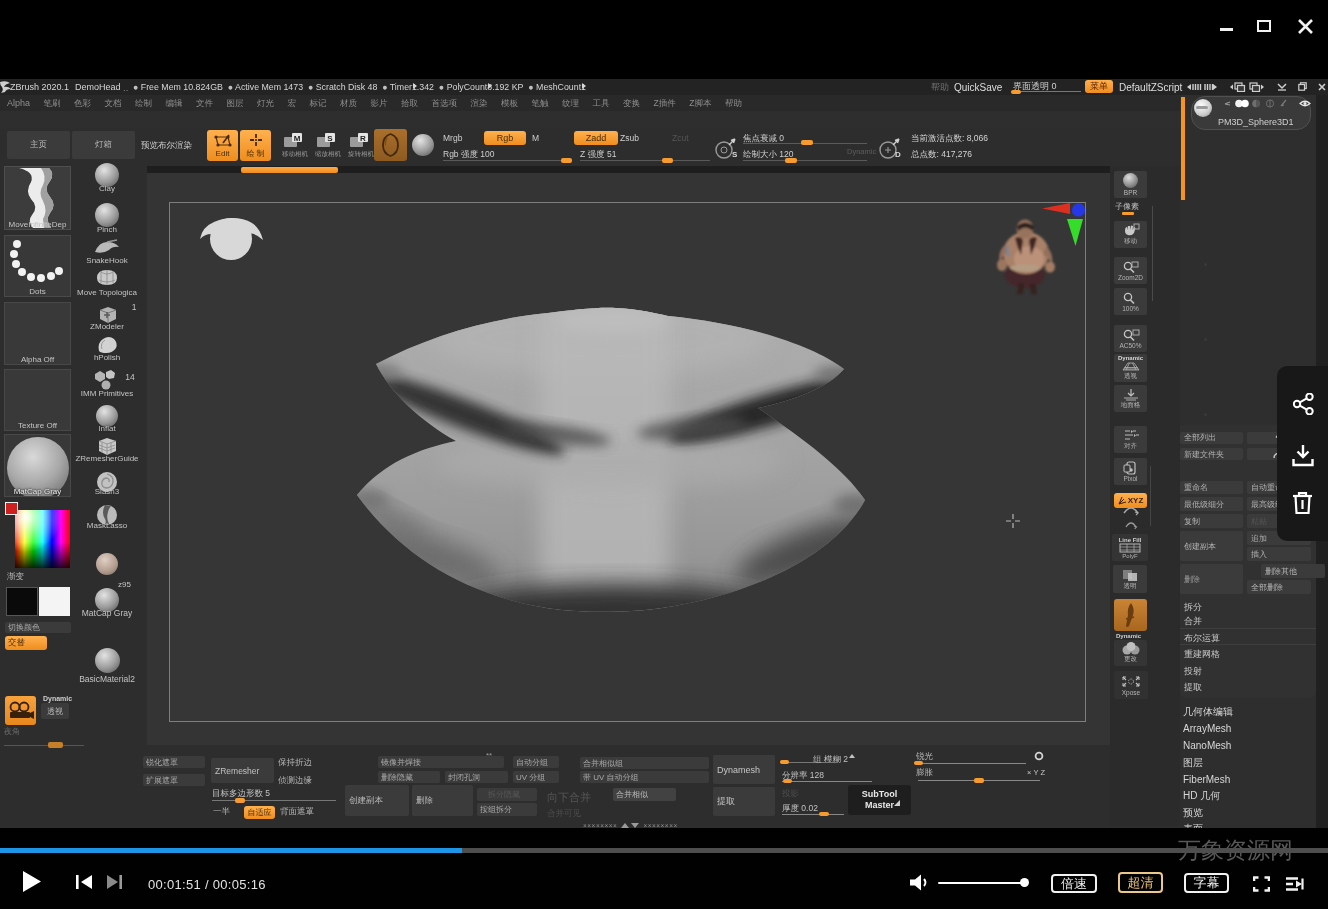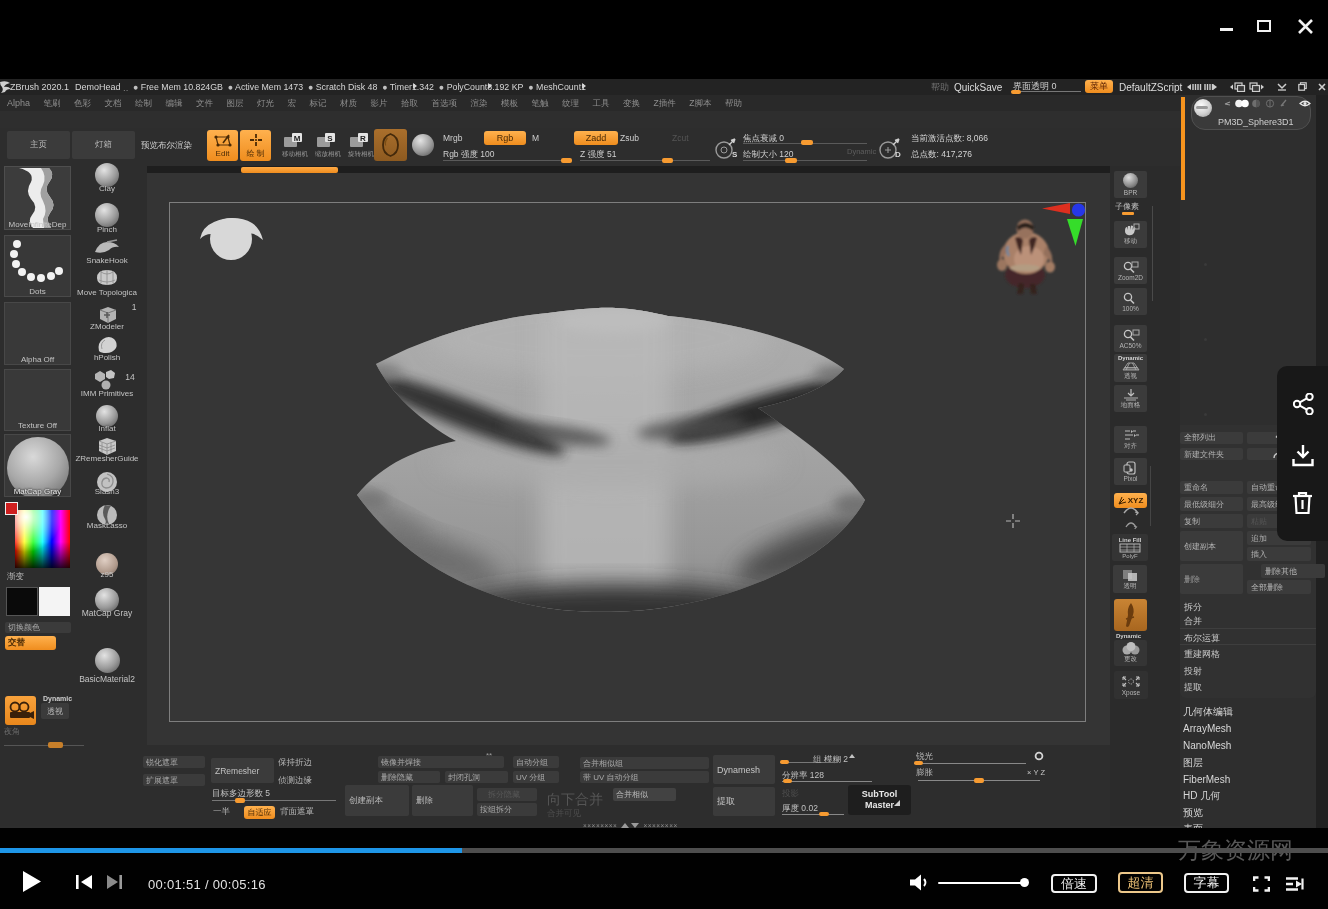--- a/index.html
+++ b/index.html
@@ -235,21 +235,21 @@
         <div style="left:2px;top:2px;width:62px;height:62px;border-radius:50%;background:radial-gradient(circle at 42% 32%,#d9d9d9,#a8a8a8 50%,#6e6e6e 90%);"></div>
         <div class="lbl" style="left:0;top:53px;width:65px;color:#ededed;text-shadow:0 0 2px #222,0 0 2px #222;">MatCap Gray</div>
       </div>
 
       <div style="left:15px;top:344px;width:55px;height:58px;background:radial-gradient(circle at 20% 12%,rgba(255,255,255,.98),rgba(255,255,255,0) 52%),linear-gradient(to bottom,rgba(0,0,0,0) 55%,rgba(0,0,0,.85)),linear-gradient(to right,#ff0000,#ffff00 17%,#00ff00 33%,#00ffff 50%,#0000ff 67%,#ff00ff 83%,#ff0000);"></div>
       <div style="left:5px;top:336px;width:13px;height:13px;border:1.5px solid #f0f0f0;background:#cf1f1f;"></div>
       <div class="t" style="left:7px;top:406px;color:#b9b9b9;">渐变</div>
       <div style="left:6px;top:421px;width:32px;height:29px;background:#0a0a0a;border:1px solid #555;"></div>
       <div style="left:39px;top:421px;width:31px;height:29px;background:#f4f4f4;"></div>
       <div class="btn" style="left:5px;top:456px;width:66px;height:11px;font-size:8px;justify-content:flex-start;padding-left:3px;color:#a9a9a9;">切换颜色</div>
-      <div class="obtn" style="left:5px;top:470px;width:51px;height:14px;font-size:8.5px;justify-content:flex-start;padding-left:3px;font-weight:bold;">交替</div>
+      <div class="obtn" style="left:5px;top:470px;width:42px;height:14px;font-size:8.5px;justify-content:flex-start;padding-left:3px;">交替</div>
 
       <div style="left:5px;top:530px;width:31px;height:29px;background:linear-gradient(#f8a23c,#e8871c);border-radius:3px;">
         <svg width="31" height="29" viewBox="0 0 31 29">
             <circle cx="10" cy="11" r="4.5" fill="none" stroke="#39200a" stroke-width="1.8"></circle>
             <circle cx="19" cy="11" r="4.5" fill="none" stroke="#39200a" stroke-width="1.8"></circle>
             <rect x="5" y="16" width="20" height="6" rx="1" fill="#39200a"></rect>
             <path d="M25 17 l4 -2 v8 l-4 -2 Z" fill="#39200a"></path>
           </svg>
       </div>
       <div class="t" style="left:43px;top:529px;font-size:7px;font-weight:bold;color:#cfcfcf;">Dynamic</div>
@@ -302,21 +302,21 @@
           <circle cx="12" cy="12" r="10" fill="#c2c2c2"></circle>
           <path d="M12 4 Q19 6 18 12 Q17 18 11 18 Q6 17 7 12 Q8 8 12 8 Q15 9 14 12" fill="none" stroke="#8e8e8e" stroke-width="1.3"></path>
         </svg>
       <div class="lbl" style="left:80px;top:322px;width:54px;">Slash3</div>
       <svg style="position:absolute;left:95px;top:337px;" width="24" height="24" viewBox="0 0 24 24">
           <circle cx="12" cy="12" r="10" fill="#bbb"></circle>
           <path d="M10 2 Q6 10 10 16 Q12 20 9 22 L14 21 Q11 15 13 9 Q14 5 16 3Z" fill="#5a5a5a"></path>
         </svg>
       <div class="lbl" style="left:75px;top:356px;width:64px;">MaskLasso</div>
       <div style="left:96px;top:387px;width:22px;height:22px;border-radius:50%;background:radial-gradient(circle at 40% 32%,#e0cfc4,#b09a8c 60%,#70625a);"></div>
-      <div class="lbl" style="left:83px;top:405px;width:48px;">z95</div>
+      <div class="lbl" style="left:83px;top:415px;width:48px;text-align:right;">z95</div>
       <div class="sph" style="left:95px;top:422px;width:24px;height:24px;"></div>
       <div class="lbl" style="left:73px;top:443px;width:68px;font-size:8.5px;">MatCap Gray</div>
       <div class="sph" style="left:95px;top:482px;width:25px;height:25px;"></div>
       <div class="lbl" style="left:70px;top:509px;width:74px;font-size:8.5px;">BasicMaterial2</div>
     </div>
 
     <div id="canvas" style="left:147px;top:94px;width:963px;height:572px;background:#343434;overflow:hidden;">
       <div style="left:22px;top:29px;width:917px;height:520px;border:1px solid #7e7e7e;background:#363636;"></div>
 
       <svg style="position:absolute;left:50px;top:43px;" width="72" height="50" viewBox="0 0 72 50">
@@ -528,21 +528,21 @@
       <div class="t" style="left:72px;top:44px;font-size:8.5px;color:#c2c2c2;">目标多边形数 5</div>
       <div class="sl" style="left:72px;top:55px;width:124px;background:#777;"></div>
       <div class="th" style="left:95px;top:52.5px;width:10px;height:5px;"></div>
       <div class="t" style="left:73px;top:62px;font-size:8.5px;color:#b5b5b5;">一半</div>
       <div class="obtn" style="left:104px;top:61px;width:31px;height:13px;font-size:8px;">自适应</div>
       <div class="t" style="left:140px;top:62px;font-size:8.5px;color:#b5b5b5;">背面遮罩</div>
       <div class="btn" style="left:205px;top:40px;width:64px;height:31px;justify-content:flex-start;padding-left:4px;font-size:8.5px;color:#b9b9b9;">创建副本</div>
       <div class="btn" style="left:272px;top:40px;width:61px;height:31px;justify-content:flex-start;padding-left:4px;font-size:8.5px;color:#b9b9b9;">删除</div>
       <div class="btn" style="left:337px;top:43px;width:60px;height:13px;justify-content:flex-start;padding-left:11px;font-size:8px;color:#585858;">拆分隐藏</div>
       <div class="btn" style="left:337px;top:58px;width:60px;height:13px;justify-content:flex-start;padding-left:3px;font-size:8px;color:#a8a8a8;">按组拆分</div>
-      <div class="t" style="left:407px;top:47px;font-size:14px;color:#555;">向下合并</div>
+      <div class="t" style="left:407px;top:47px;font-size:11px;color:#555;">向下合并</div>
       <div class="t" style="left:407px;top:64px;font-size:8.5px;color:#4e4e4e;">合并可见</div>
       <div class="btn" style="left:238px;top:11px;width:126px;height:12px;justify-content:flex-start;padding-left:3px;font-size:8px;color:#a8a8a8;">镜像并焊接</div>
       <div class="t" style="left:346px;top:7px;font-size:8px;color:#9a9a9a;">**</div>
       <div class="btn" style="left:238px;top:26px;width:62px;height:12px;justify-content:flex-start;padding-left:3px;font-size:8px;color:#a8a8a8;">删除隐藏</div>
       <div class="btn" style="left:305px;top:26px;width:63px;height:12px;justify-content:flex-start;padding-left:3px;font-size:8px;color:#a8a8a8;">封闭孔洞</div>
       <div class="btn" style="left:373px;top:11px;width:46px;height:12px;justify-content:flex-start;padding-left:3px;font-size:8px;color:#a8a8a8;">自动分组</div>
       <div class="btn" style="left:373px;top:26px;width:46px;height:12px;justify-content:flex-start;padding-left:3px;font-size:8px;color:#a8a8a8;">UV 分组</div>
       <div class="btn" style="left:440px;top:12px;width:129px;height:12px;justify-content:flex-start;padding-left:3px;font-size:8px;color:#a8a8a8;">合并相似组</div>
       <div class="btn" style="left:440px;top:26px;width:129px;height:12px;justify-content:flex-start;padding-left:3px;font-size:8px;color:#a8a8a8;">带 UV 自动分组</div>
       <div class="btn" style="left:473px;top:43px;width:63px;height:13px;justify-content:flex-start;padding-left:3px;font-size:8px;color:#b9b9b9;background:#424242;">合并相似</div>

